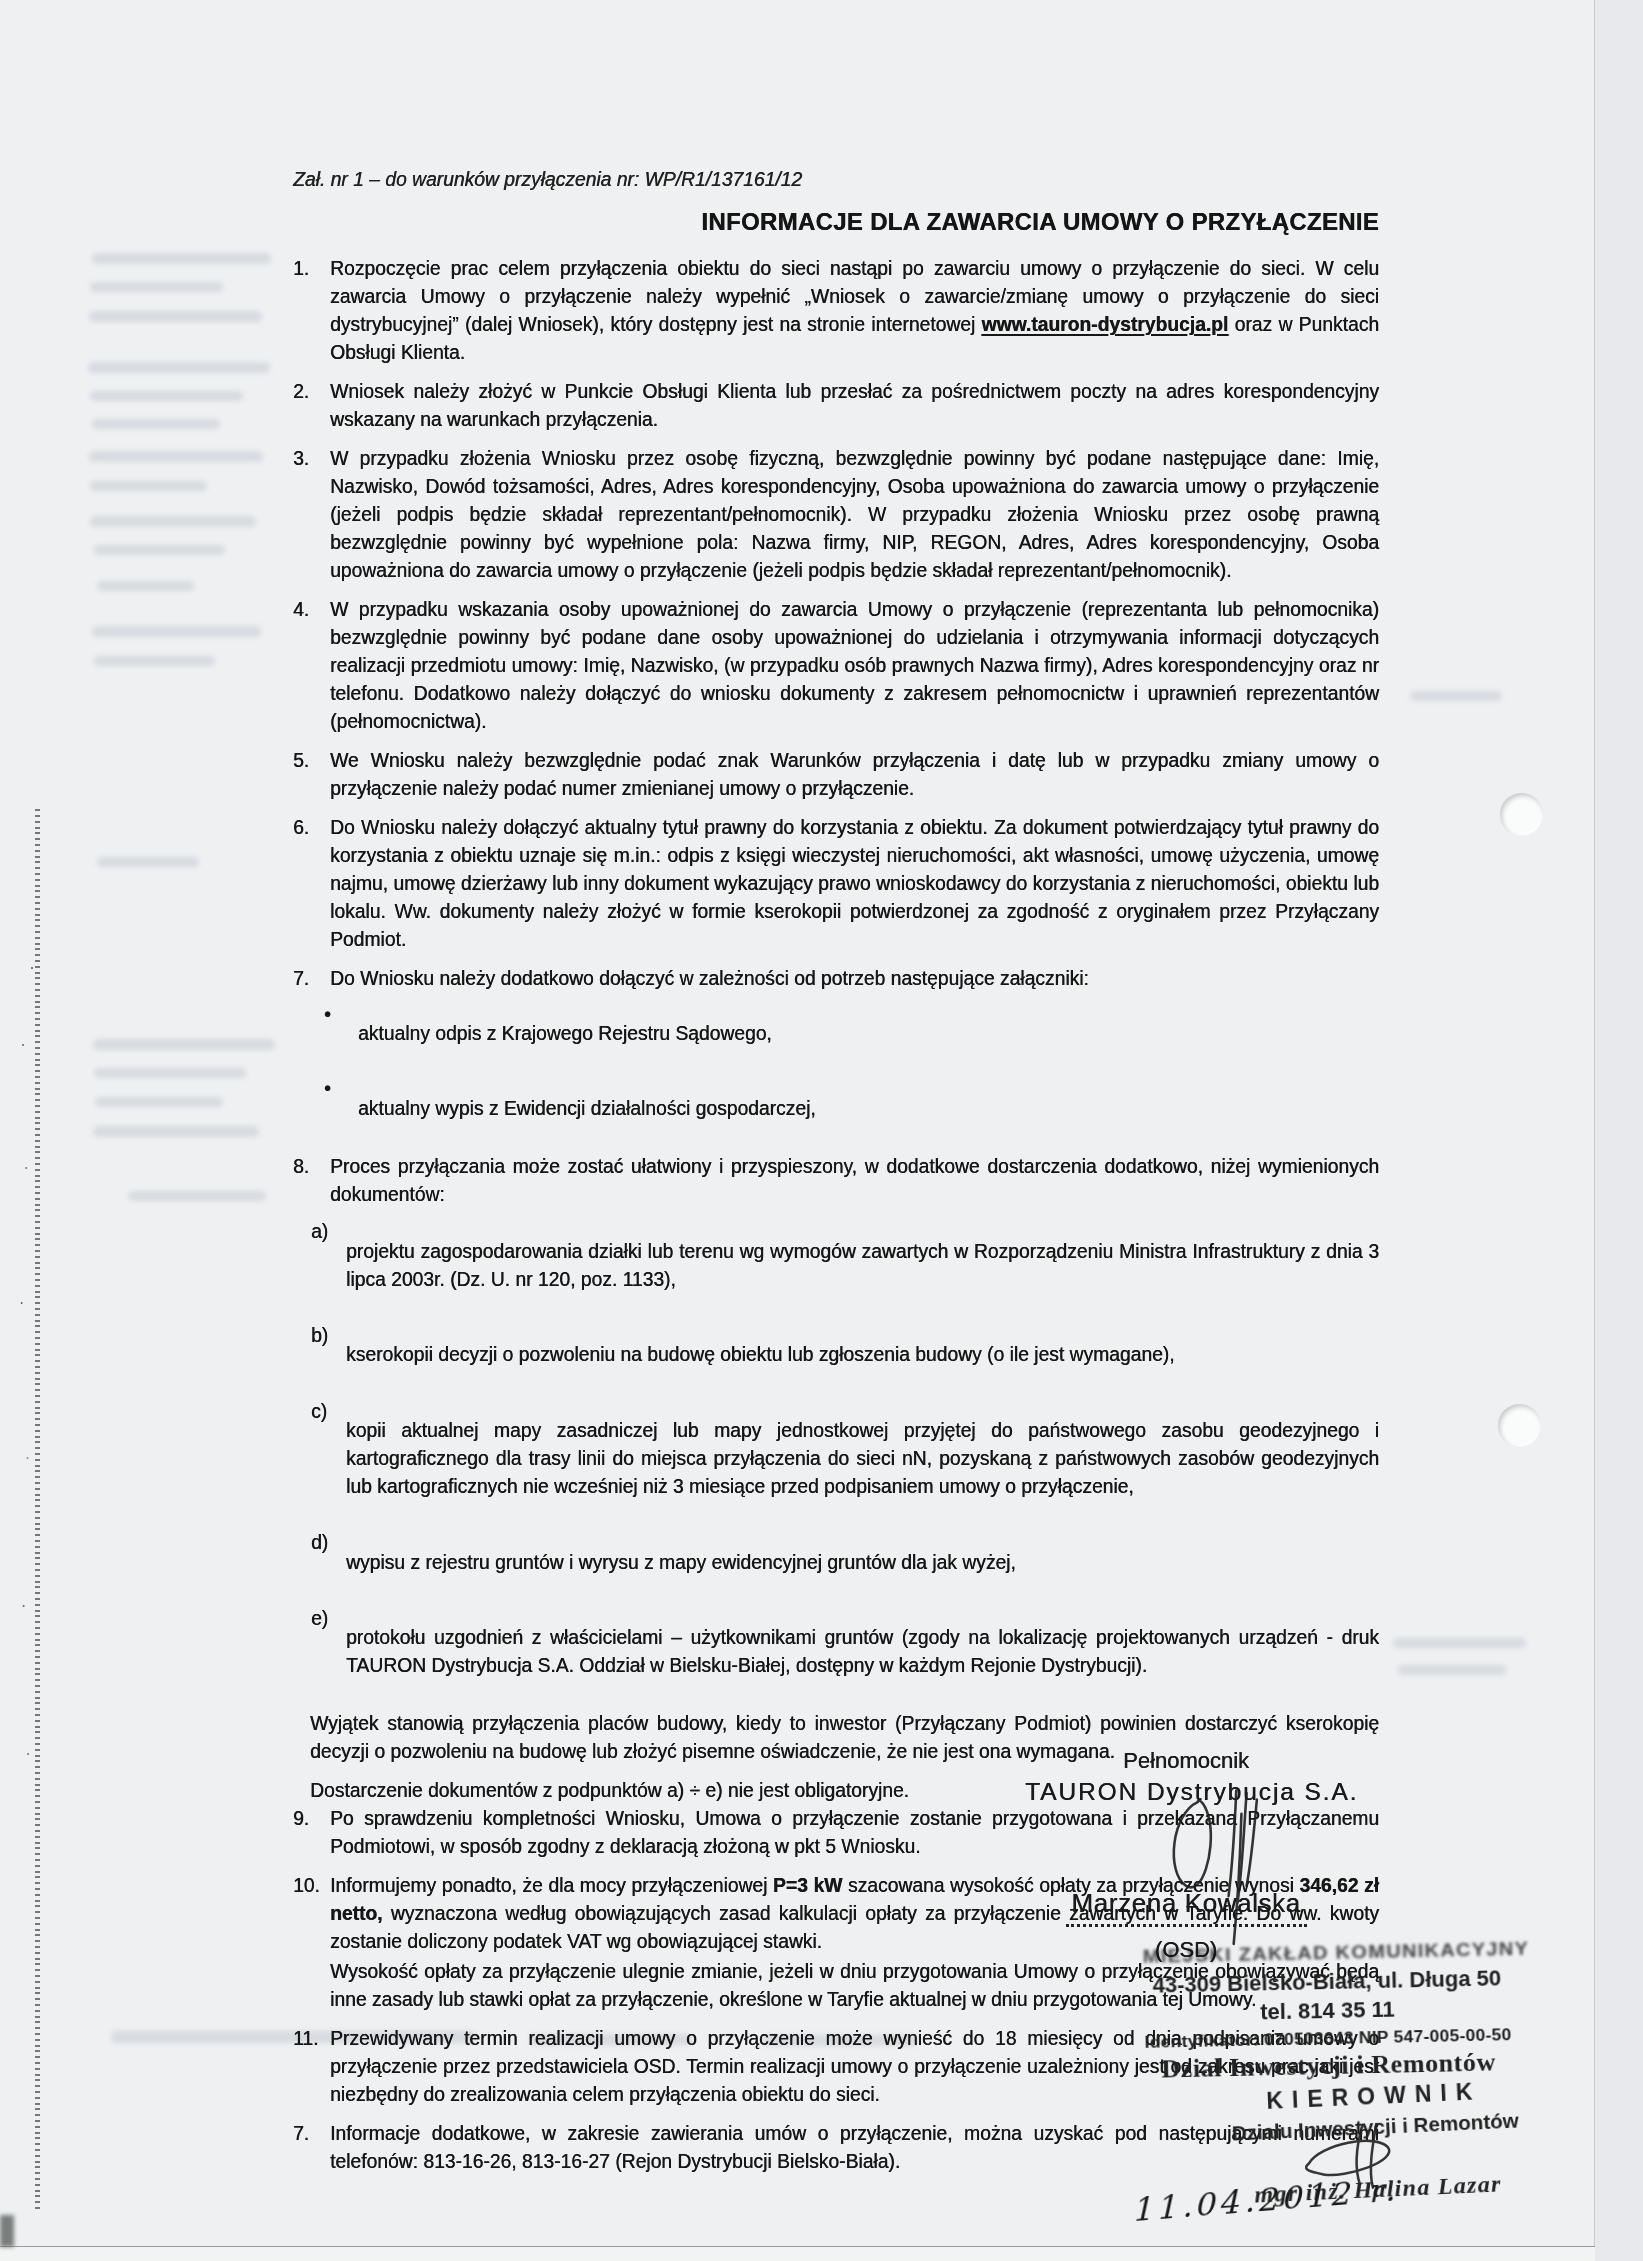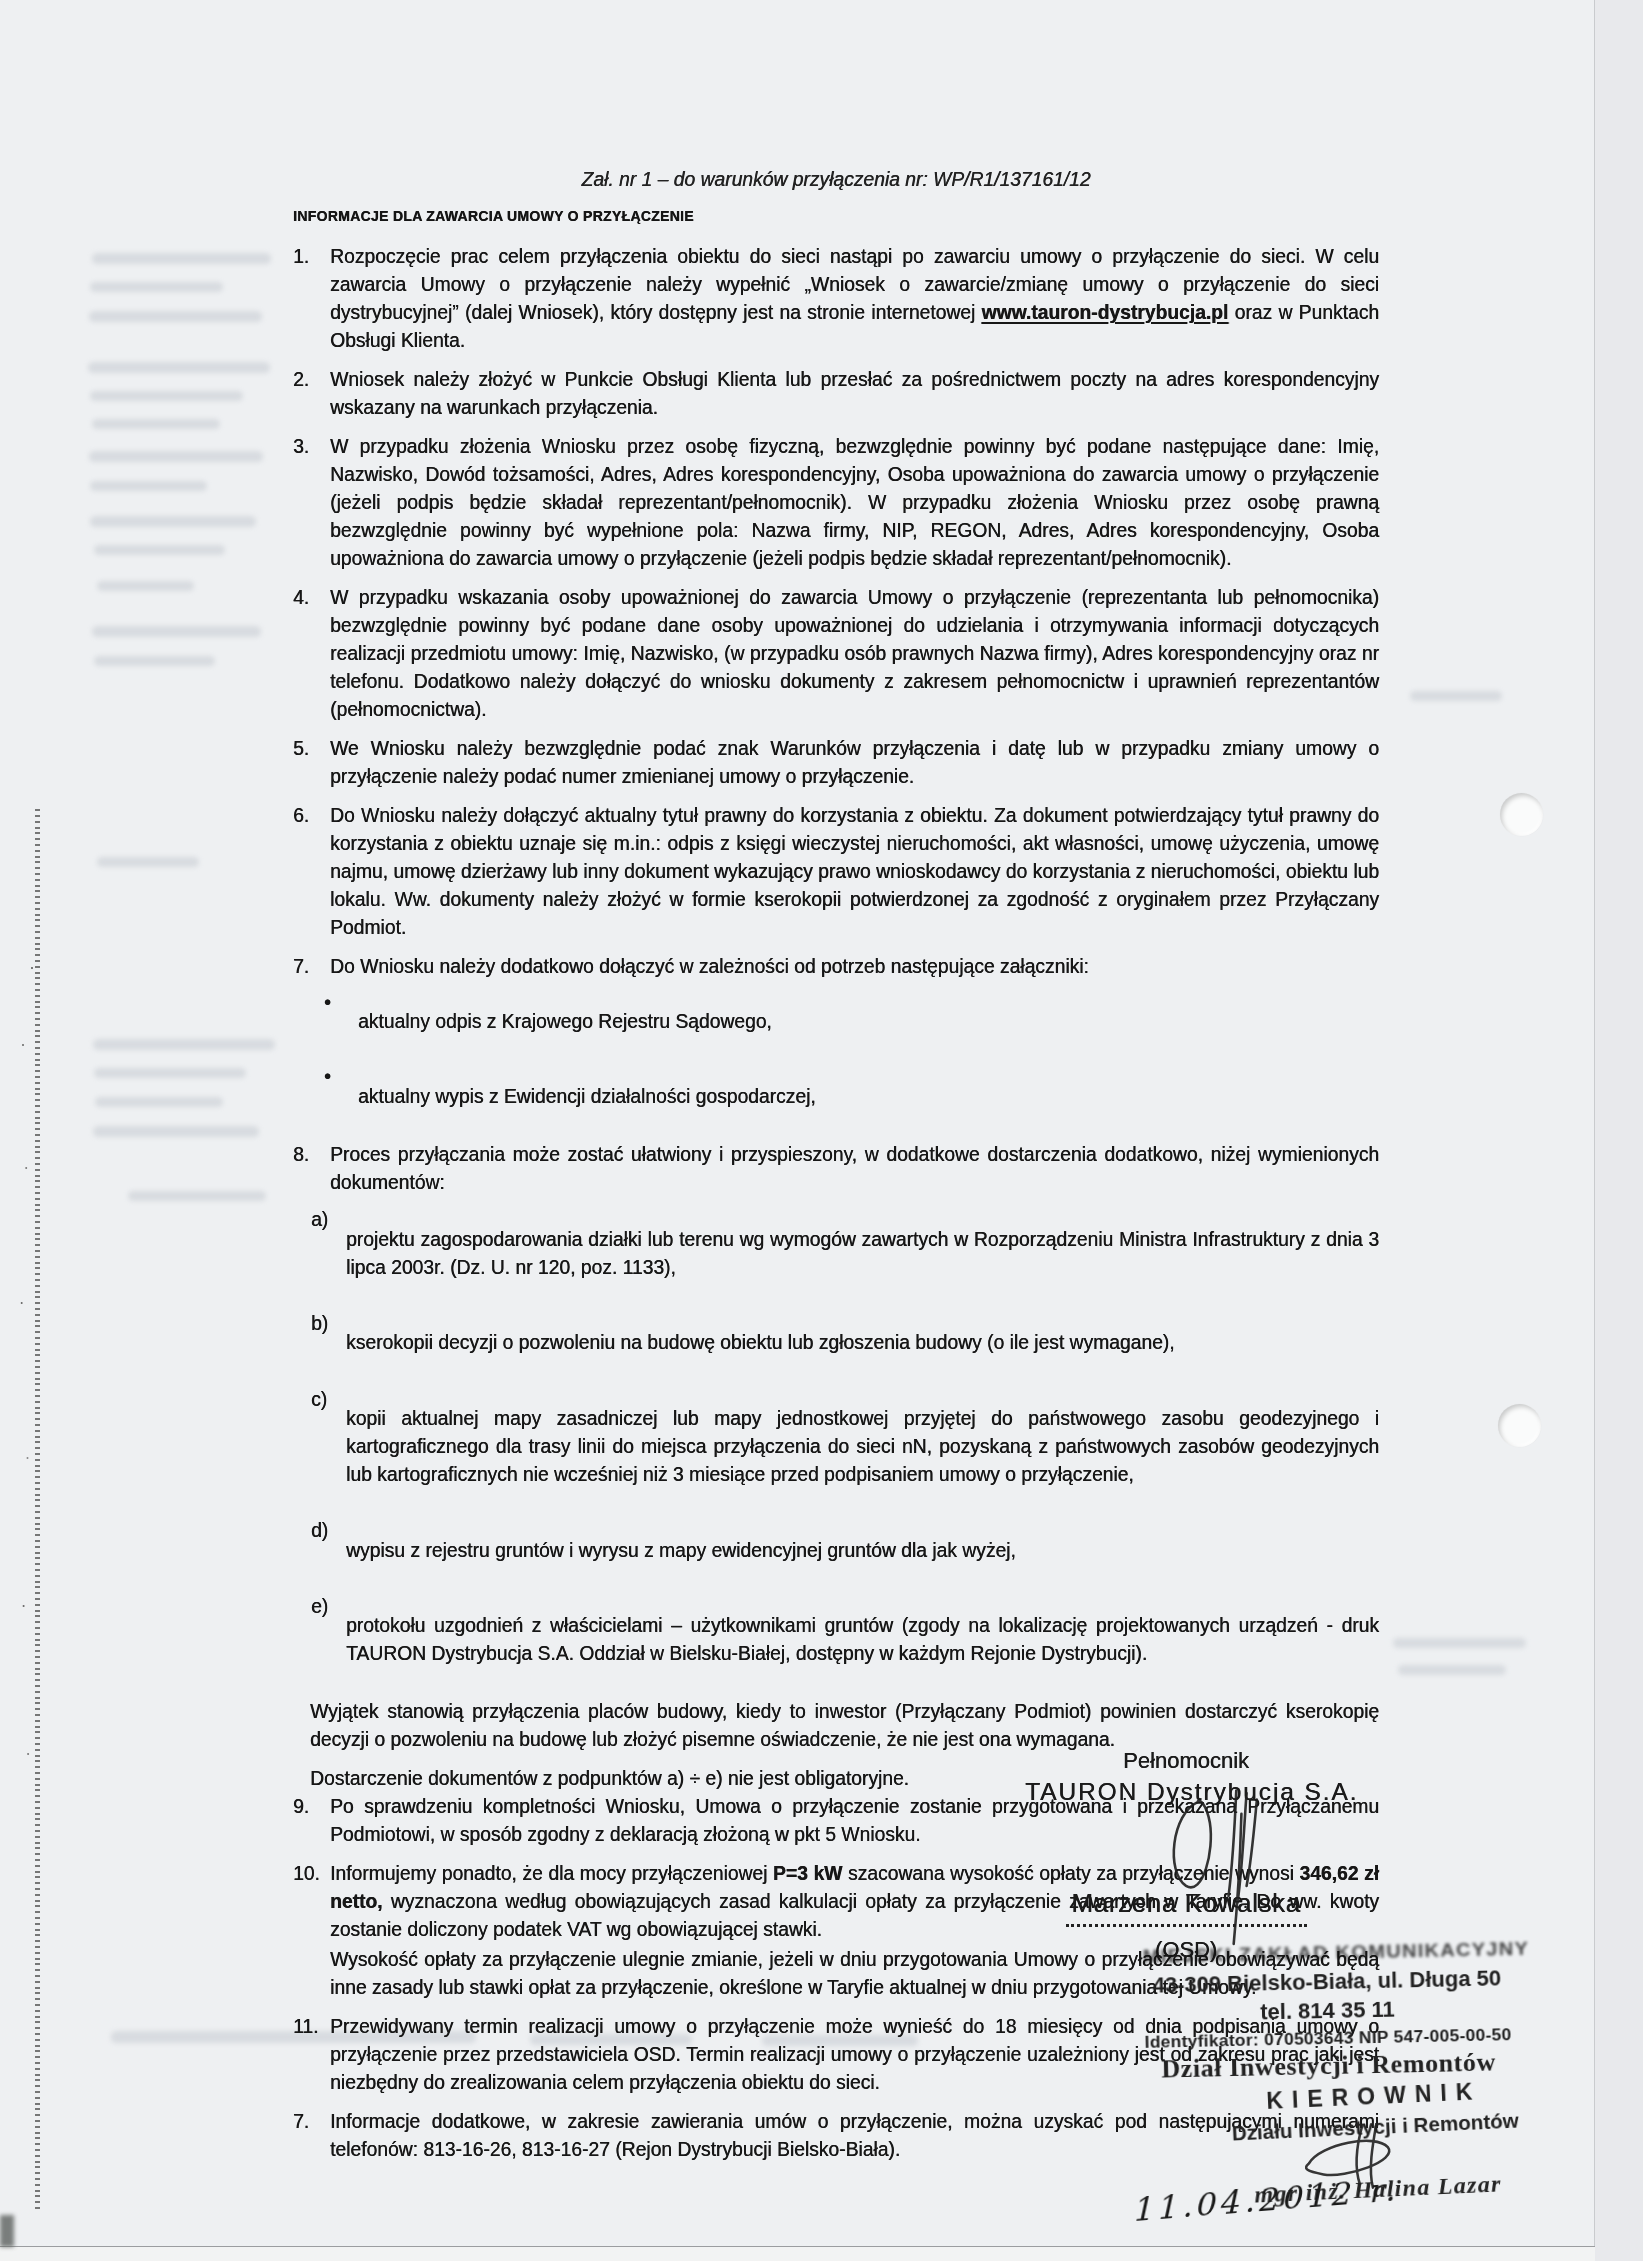--- a/index.html
+++ b/index.html
@@ -16,22 +16,22 @@
   .edge-right  { position:absolute; left:1594px; top:0; width:50px; height:2261px;
                  background:#e8e9ec; border-left:1.3px solid #c9cbce; }
   .edge-bottom { position:absolute; left:0; top:2246px; width:1595px; height:15px;
                  background:#f2f3f3; border-top:1.9px solid #9b9da0; }
   .corner-shadow { position:absolute; left:0; top:2215px; width:14px; height:32px;
                  background:#5d615f; filter:blur(1.9px); opacity:.8; }
 
   
   .t  { text-shadow: 0.4px 0 0 currentColor; }
   .doc { position:absolute; left:293px; top:0; width:1086px; }
-  .ref { margin-top:169px; text-align:center; font-style:italic; font-size:19.3px; color:#222; }
-  .title { margin:17px 0 0 0; font-size:14px; font-weight:bold; letter-spacing:0.3px; color:#151515; }
+  .ref { margin-top:169px; text-align:left; font-style:italic; font-size:19.3px; color:#222; }
+  .title { margin:17px 0 0 0; font-size:24px; font-weight:bold; letter-spacing:0.3px; color:#151515;text-align:right; }
 
   .list { margin-top:19.3px; font-size:19.3px; line-height:28px; text-align:justify; color:#171717; }
   .item { display:grid; grid-template-columns:37px 1fr; margin-bottom:11px; }
   .item .num { text-align:left; }
   .item p { margin:0; }
   .sub  { display:grid; grid-template-columns:35px 1fr; margin:9px 0 0 18px; }
   .bul  { display:grid; grid-template-columns:34px 1fr; margin:7.7px 0 0 31px; }
   .note { margin:10.3px 0 0 17px; }
   .b { font-weight:bold; }
   .u { text-decoration: underline; text-decoration-thickness:1.9px; text-underline-offset:3.2px; }

